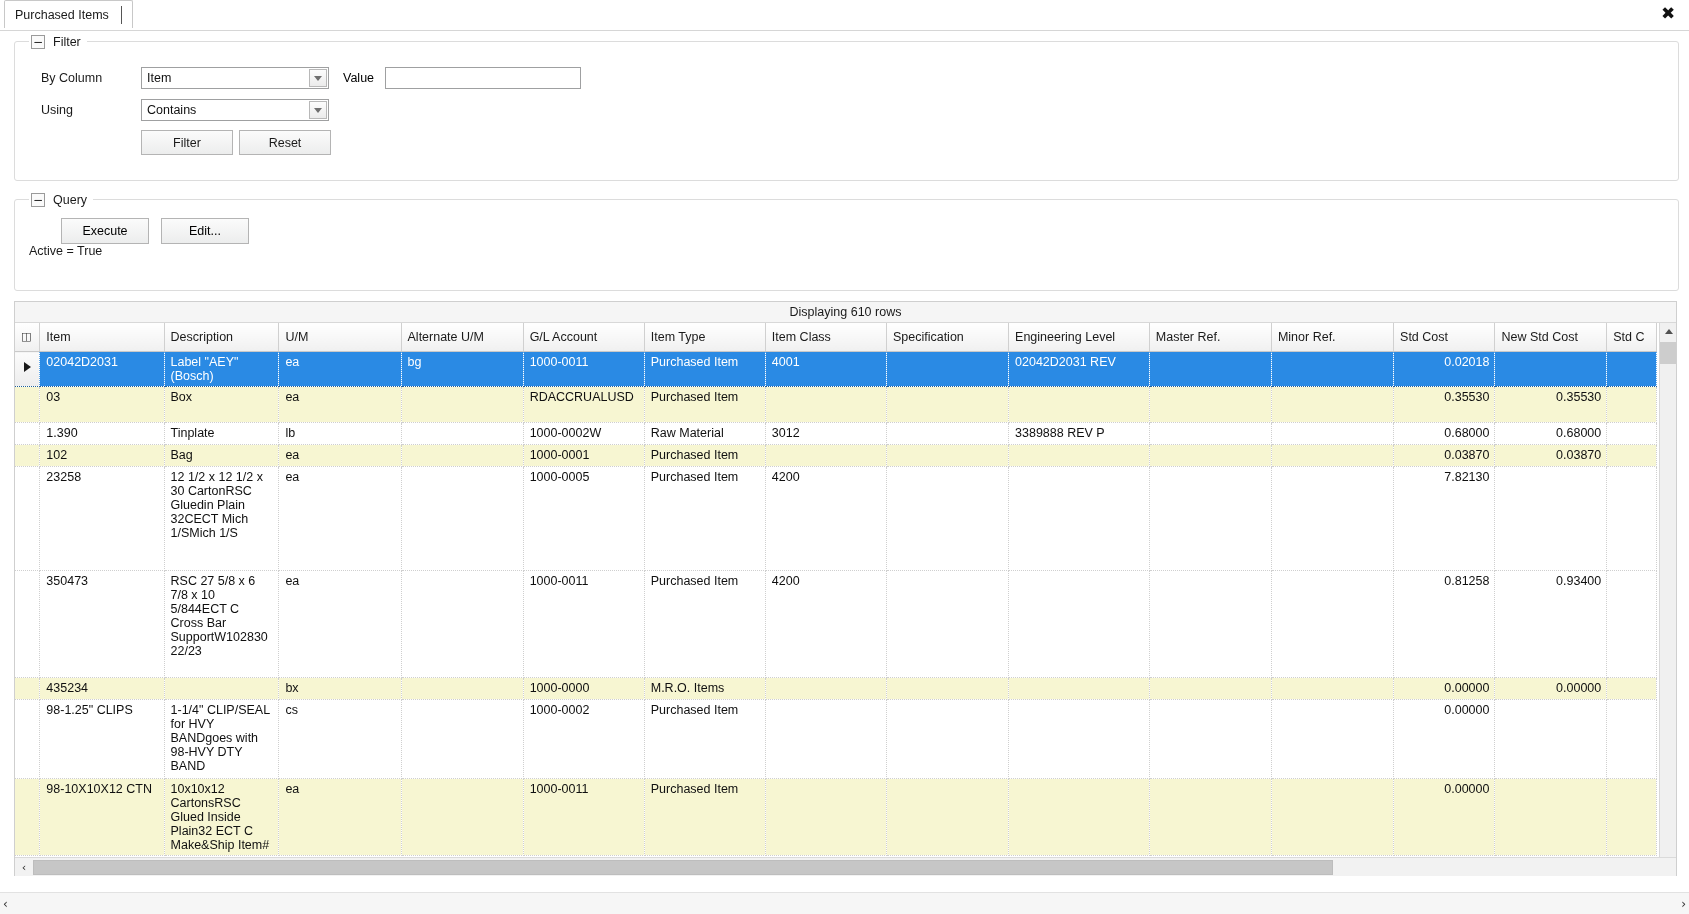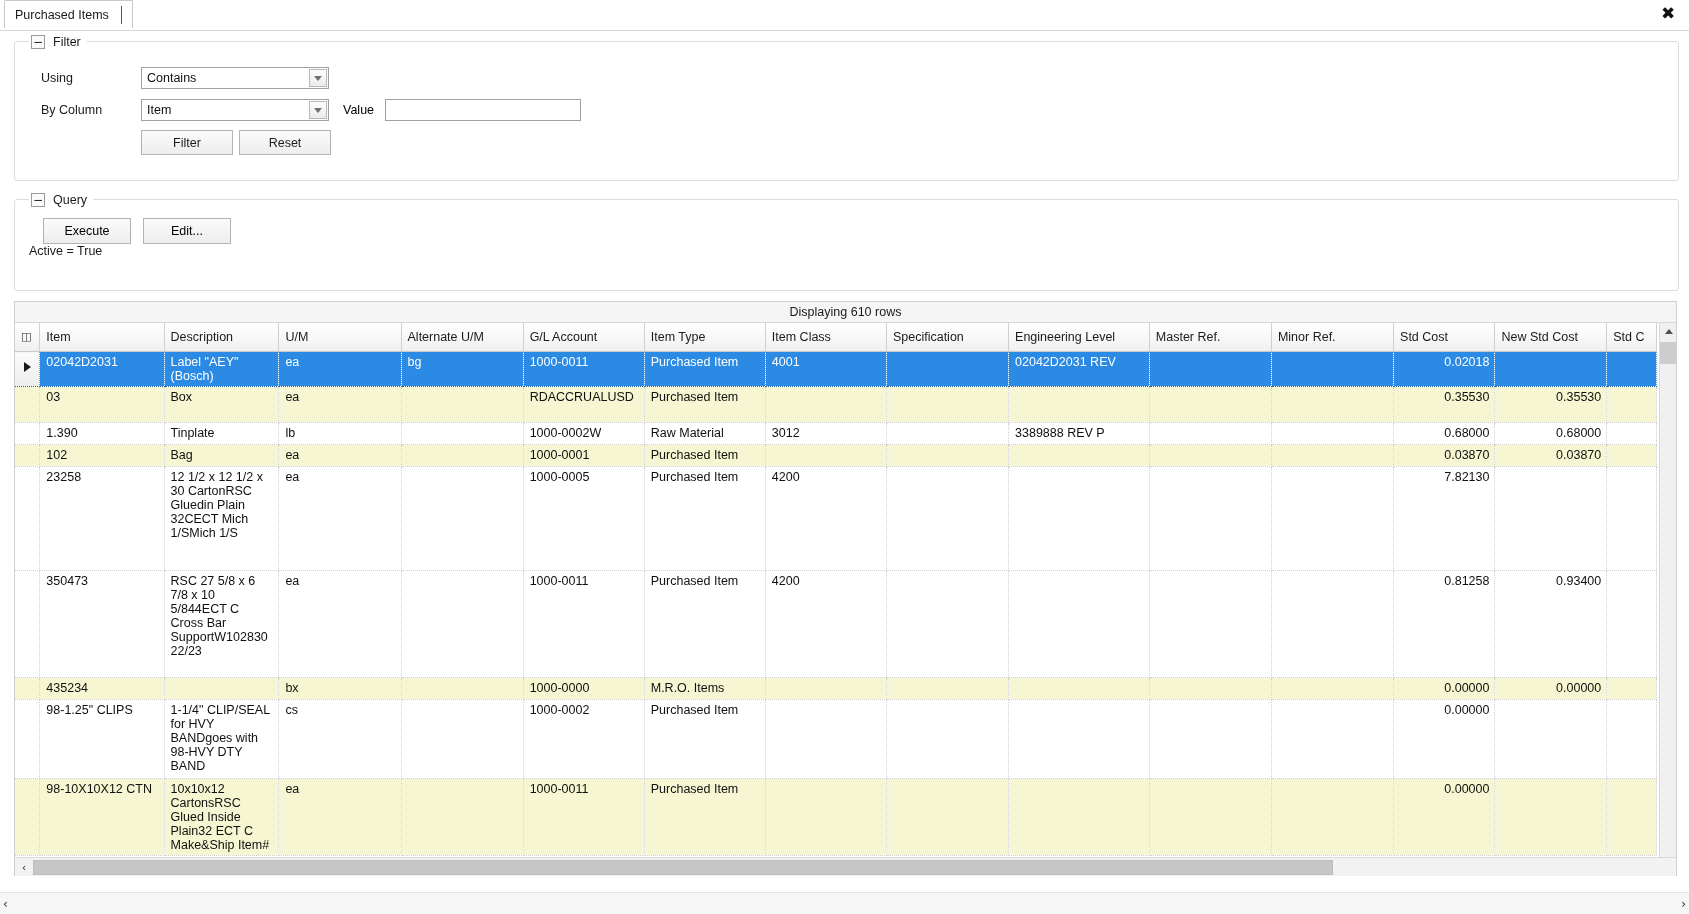--- a/index.html
+++ b/index.html
@@ -175,21 +175,21 @@
   .query-body { padding: 18px 0 10px 0; }
   .qrow { display: flex; align-items: center; padding-left: 12px; }
   .combo-query { width: 338px; height: 24px; }
   .qbtn {
     width: 88px; height: 26px;
     background: linear-gradient(#fbfbfb,#eceded);
     border: 1px solid #b4b4b4;
     font-size: 12.5px;
     display: flex; align-items: center; justify-content: center;
     cursor: pointer;
-    margin-left: 16px;
+    margin-left: 34px;
   }
   .qbtn.edit { margin-left: 12px; }
   .qdesc { padding-left: 14px; margin-top: 0; font-size: 12.5px; color: #1a1a1a; }
 
   
   .gridwrap {
     margin: 10px 6px 0 8px;
     border: 1px solid #cfcfcf;
     background: #fde047;
     height: 575px;
@@ -346,39 +346,39 @@
 <div class="page">
 
   <div class="groupbox" style="height:140px;">
     <div class="gb-header">
       <span class="expander">−</span>
       <span class="gb-title">Filter</span>
     </div>
 
     <div class="filter-body">
       <div class="frow">
-        <div class="flabel">Using</div>
-        <div class="combo combo-using">
-          <span>Contains</span>
-          <span class="cbtn">
-              <span class="arrow-dn"></span>
-            </span>
-        </div>
-      </div>
-
-      <div class="frow">
         <div class="flabel">By Column</div>
         <div class="combo combo-col">
           <span>Item</span>
           <span class="cbtn">
               <span class="arrow-dn"></span>
             </span>
         </div>
         <div class="vlabel">Value</div>
         <input class="textinput" type="text" value="" style="">
+      </div>
+
+      <div class="frow">
+        <div class="flabel">Using</div>
+        <div class="combo combo-using">
+          <span>Contains</span>
+          <span class="cbtn">
+              <span class="arrow-dn"></span>
+            </span>
+        </div>
       </div>
 
       <div class="btnrow">
         <div class="btn">Filter</div>
         <div class="btn">Reset</div>
       </div>
     </div>
   </div>
 
   <div class="groupbox" style="height:92px;margin-top:18px;">

